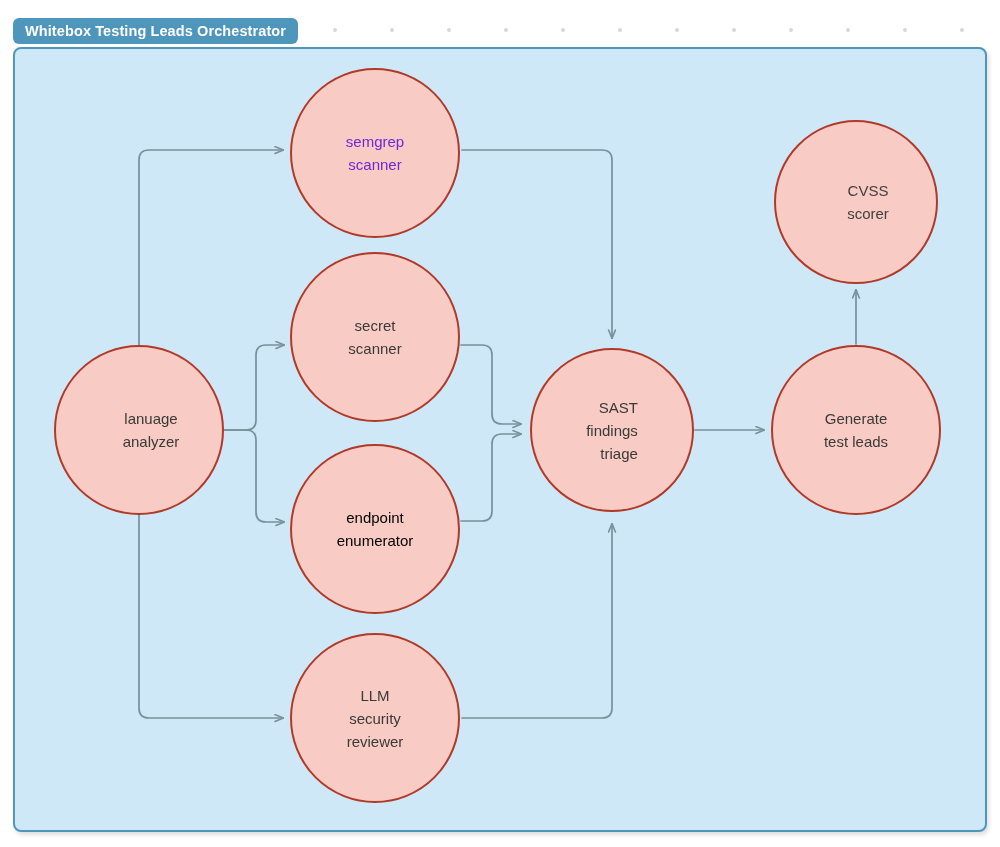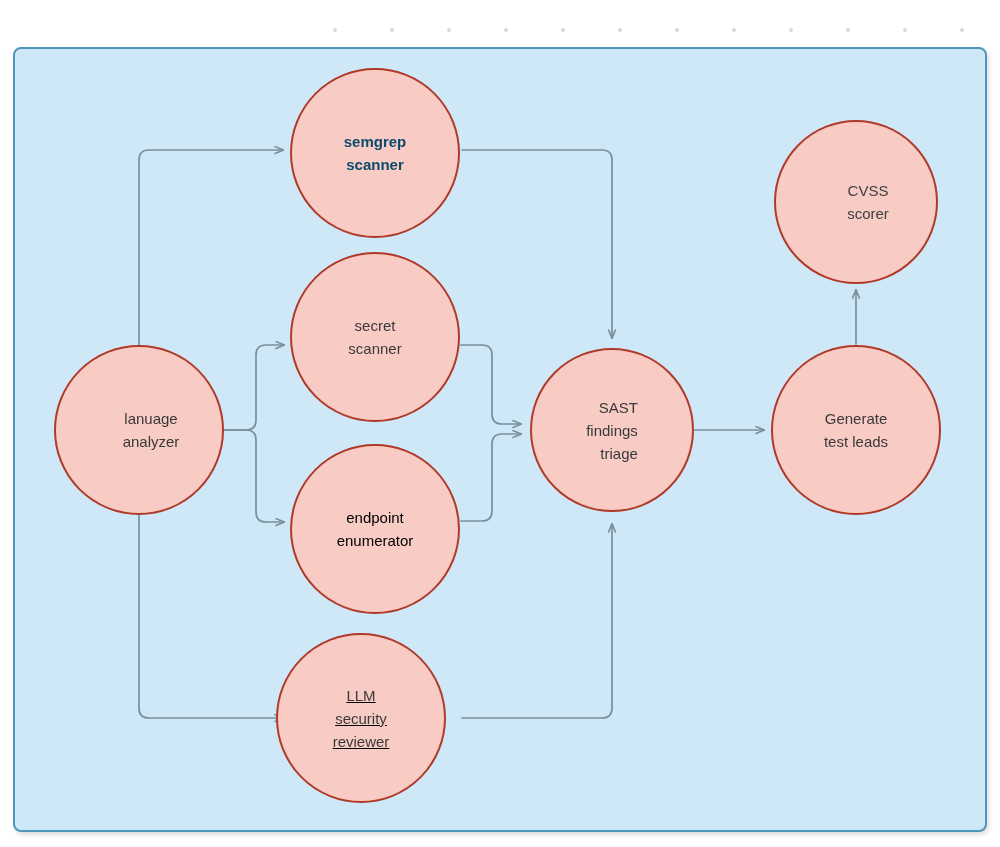--- a/index.html
+++ b/index.html
@@ -112,20 +112,21 @@
       <div class="dot" style="left: 675px; background: rgb(216, 216, 216);"></div>
       <div class="dot" style="left: 732px; background: rgb(216, 216, 216);"></div>
       <div class="dot" style="left: 789px; background: rgb(216, 216, 216);"></div>
       <div class="dot" style="left: 846px; background: rgb(216, 216, 216);"></div>
       <div class="dot" style="left: 903px; background: rgb(216, 216, 216);"></div>
       <div class="dot" style="left: 960px; background: rgb(216, 216, 216);"></div>
     </div>
 
   <div class="subgraph"></div>
 
+  <div class="subgraph-title">Whitebox Testing Leads Orchestrator</div>
 
   <svg id="edges" viewBox="0 0 1000 847" xmlns="http://www.w3.org/2000/svg">
     <defs>
       <marker id="arrowhead" markerWidth="10" markerHeight="10" refX="8.6" refY="4" orient="auto" markerUnits="userSpaceOnUse">
         <path d="M 0.6 0.6 L 9 4 L 0.6 7.4" fill="none" stroke="#78909c" stroke-width="1.6" stroke-linecap="round" stroke-linejoin="round"></path>
       </marker>
     </defs>
     <g fill="none" stroke="#78909c" stroke-width="1.7" stroke-linecap="round" stroke-linejoin="round">
 
       <path d="M 139 345 L 139 160 Q 139 150 149 150 L 283 150" marker-end="url(#arrowhead)"></path>
@@ -149,32 +150,32 @@
       <path d="M 856 344 L 856 290" marker-end="url(#arrowhead)"></path>
     </g>
   </svg>
 
   <div id="node-layer">
       <div class="node" style="left: 54px; top: 345px; width: 170px; height: 170px; background: rgb(248, 204, 196); border-color: rgb(176, 58, 42);">
         <div class="node-label" style="color: rgb(57, 57, 57); margin-left: 24px;">lanuage
 analyzer</div>
       </div>
       <div class="node" style="left: 290px; top: 68px; width: 170px; height: 170px; background: rgb(248, 204, 196); border-color: rgb(176, 58, 42);">
-        <div class="node-label" style="color: #0c4a6e; font-weight: bold;">semgrep
+        <div class="node-label" style="color: #6d28d9;">semgrep
 scanner</div>
       </div>
       <div class="node" style="left: 290px; top: 252px; width: 170px; height: 170px; background: rgb(248, 204, 196); border-color: rgb(176, 58, 42);">
         <div class="node-label" style="color: rgb(57, 57, 57);">secret
 scanner</div>
       </div>
       <div class="node" style="left: 290px; top: 444px; width: 170px; height: 170px; background: rgb(248, 204, 196); border-color: rgb(176, 58, 42);">
         <div class="node-label" style="color: #000000;">endpoint
 enumerator</div>
       </div>
-      <div class="node" style="left: 276px; top: 633px; width: 170px; height: 170px; background: rgb(248, 204, 196); border-color: rgb(176, 58, 42); text-decoration: underline;">
+      <div class="node" style="left: 290px; top: 633px; width: 170px; height: 170px; background: rgb(248, 204, 196); border-color: rgb(176, 58, 42);">
         <div class="node-label" style="color: rgb(57, 57, 57);">LLM
 security
 reviewer</div>
       </div>
       <div class="node" style="left: 530px; top: 348px; width: 164px; height: 164px; background: rgb(248, 204, 196); border-color: rgb(176, 58, 42);">
         <div class="node-label" style="color: rgb(57, 57, 57); text-align: right;">SAST
 findings
 triage</div>
       </div>
       <div class="node" style="left: 771px; top: 345px; width: 170px; height: 170px; background: rgb(248, 204, 196); border-color: rgb(176, 58, 42);">

